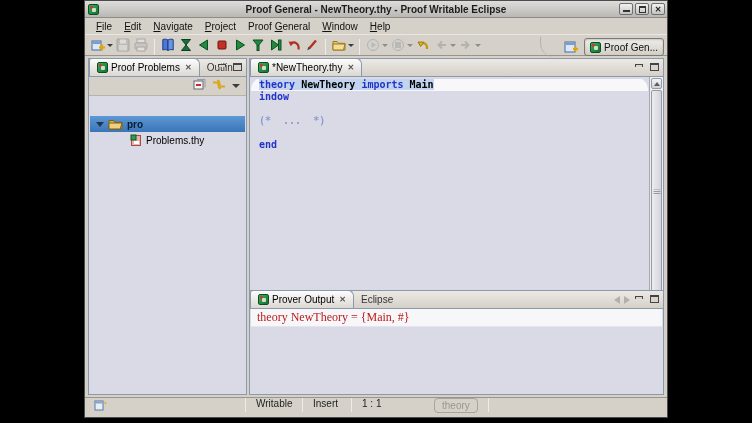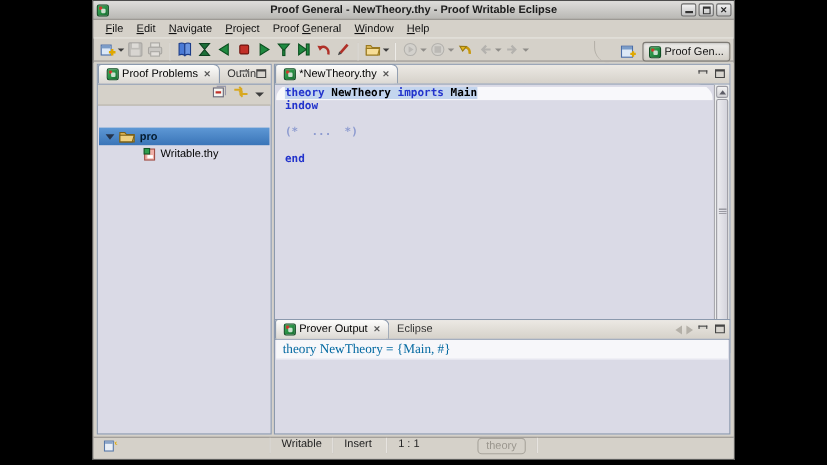--- a/index.html
+++ b/index.html
@@ -129,21 +129,21 @@
           background:repeating-linear-gradient(90deg,#9a9aa2 0 1px, transparent 1px 2px); }
   .tri { width:0; height:0; position:absolute; }
   .tri-up   { left:2px; top:3px; border-left:3px solid transparent; border-right:3px solid transparent; border-bottom:4px solid #5c5c66; }
   .tri-down { left:2px; top:3px; border-left:3px solid transparent; border-right:3px solid transparent; border-top:4px solid #5c5c66; }
   .tri-left { left:2px; top:2px; border-top:3px solid transparent; border-bottom:3px solid transparent; border-right:4px solid #5c5c66; }
   .tri-right{ left:3px; top:2px; border-top:3px solid transparent; border-bottom:3px solid transparent; border-left:4px solid #5c5c66; }
 
   
   .output-body { position:absolute; left:1px; right:1px; top:18px; bottom:1px; background:#dadae6; }
   .output-line { background:#f7f7fa; border-bottom:1px solid #e4e4ee;
-                 font-family:"Liberation Serif", serif; font-size:12px; color:#0369a1;
+                 font-family:"Liberation Serif", serif; font-size:12px; color:#b91c1c;
                  padding:1px 0 1px 6px; }
 
   
   .statusbar { position:absolute; left:0; right:0; bottom:0; height:20px;
                border-top:1px solid #989490; background:#d5d1c9;
                display:flex; align-items:flex-start; font-size:10px; color:#222; }
   .sb-cell { padding:0 10px; white-space:nowrap; }
   .sb-sep { width:1px; height:14px; background:#a39f97; border-right:1px solid #eeece8; }
   .sb-left { width:160px; display:flex; align-items:center; padding-left:8px; }
   .theory-btn { margin-left:30px; padding:1px 7px; border:1px solid #a8a49c; border-radius:4px;
@@ -363,21 +363,21 @@
           </div>
           <div class="tree-row" style="padding-left: 18px;">
             <span style="width: 22px; flex: 0 0 auto;"></span>
             <span class="tree-icon">
               <svg width="12" height="13">
                 <rect x="1.5" y="1.5" width="9" height="10" fill="#f0b0a8" stroke="#a05048"></rect>
                 <rect x="1" y="1" width="5" height="5" fill="#2e9e4e" stroke="#115526"></rect>
                 <rect x="4" y="7" width="5" height="3" fill="#fff"></rect>
               </svg>
             </span>
-            <span class="tree-label">Writable.thy</span>
+            <span class="tree-label">Problems.thy</span>
           </div>
         </div>
     </div>
 
     <div class="panel" id="editor-panel">
       <div class="tabrow">
         <div class="tab active">
           <span class="pg-icon"></span>
           <span>*NewTheory.thy</span>
           <span class="close">✕</span>

